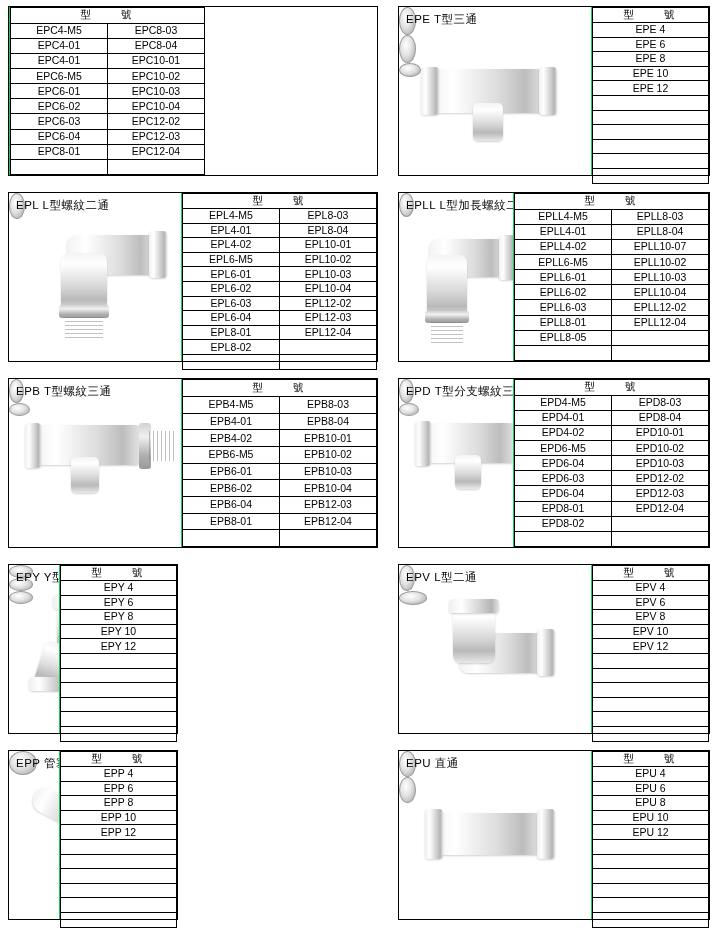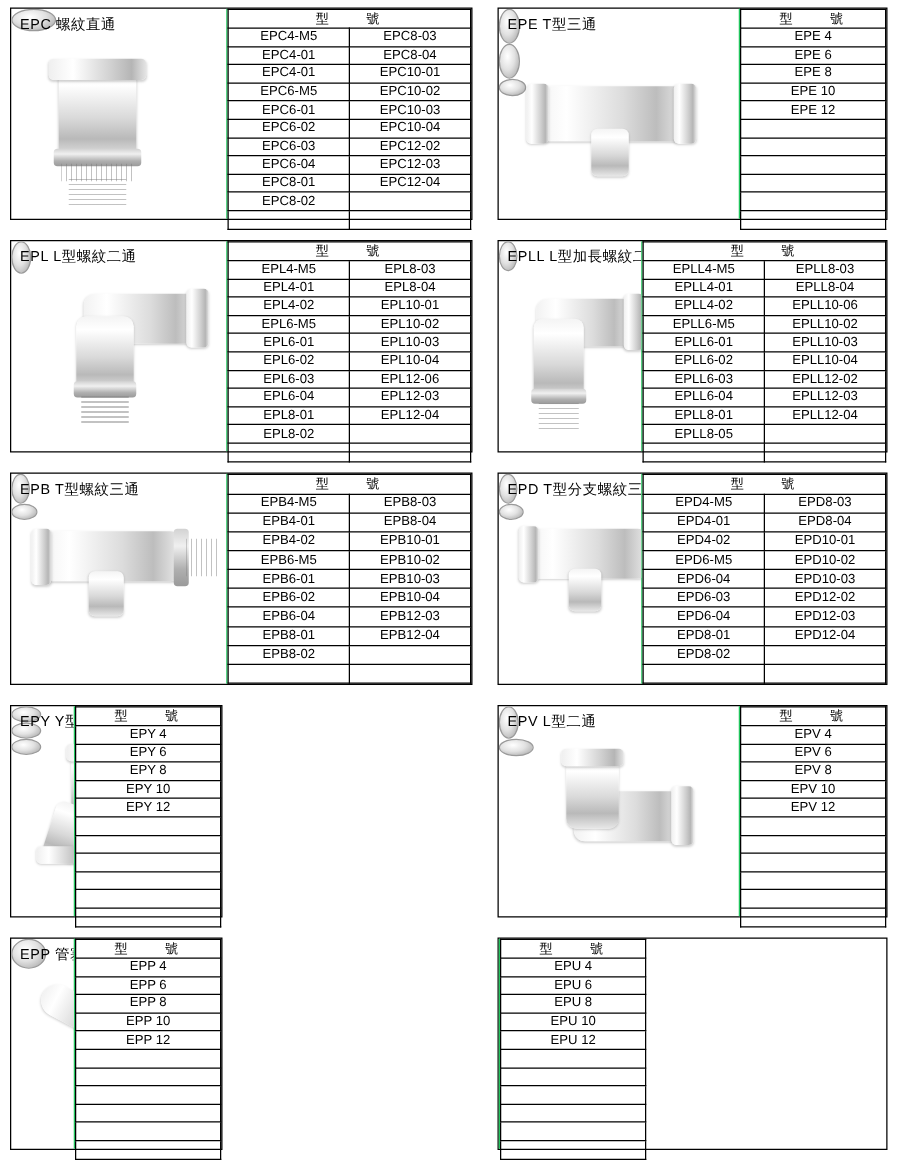--- a/index.html
+++ b/index.html
@@ -35,31 +35,20 @@
   .dark{background:linear-gradient(to bottom,#d2d2d2,#f0f0f0 30%,#b0b0b0 70%,#9a9a9a);}
 </style>
 </head>
 <body>
 
 <div class="page">
   <div class="grid">
 
     <div class="cell">
       <div class="panel wide">
-        <div class="imgbox">
-          <div class="title">EPC  螺紋直通</div>
-          <div class="art">
-            <div class="body grad-v rounded shadow" style="left:38px;top:48px;width:62px;height:72px;border-radius:10px;"></div>
-            <div class="nut ring-h shadow" style="left:30px;top:40px;width:78px;height:17px;border-radius:4px;"></div>
-            <div class="hole" style="left:52px;top:36px;width:34px;height:16px;"></div>
-            <div class="nut dark" style="left:34px;top:112px;width:70px;height:14px;border-radius:3px;"></div>
-            <div class="nut metal grooves" style="left:40px;top:124px;width:58px;height:14px;"></div>
-            <div class="thread metal grooves-v" style="left:46px;top:136px;width:46px;height:22px;"></div>
-          </div>
-        </div>
         <div class="tablebox two">
           <table class="models">
             <tbody>
                 <tr class="hdrrow">
                   <th colspan="2">型　　號</th>
                 </tr>
             <tr>
                   <td>EPC4-M5</td>
                   <td>EPC8-03</td>
                 </tr>
@@ -87,24 +76,20 @@
                   <td>EPC6-03</td>
                   <td>EPC12-02</td>
                 </tr>
             <tr>
                   <td>EPC6-04</td>
                   <td>EPC12-03</td>
                 </tr>
             <tr>
                   <td>EPC8-01</td>
                   <td>EPC12-04</td>
-                </tr>
-            <tr>
-                  <td>EPC8-02</td>
-                  <td></td>
                 </tr>
             <tr>
                   <td></td>
                   <td></td>
                 </tr>
           </tbody>
             </table>
         </div>
       </div>
     </div>
@@ -206,21 +191,21 @@
             <tr>
                   <td>EPL6-01</td>
                   <td>EPL10-03</td>
                 </tr>
             <tr>
                   <td>EPL6-02</td>
                   <td>EPL10-04</td>
                 </tr>
             <tr>
                   <td>EPL6-03</td>
-                  <td>EPL12-06</td>
+                  <td>EPL12-02</td>
                 </tr>
             <tr>
                   <td>EPL6-04</td>
                   <td>EPL12-03</td>
                 </tr>
             <tr>
                   <td>EPL8-01</td>
                   <td>EPL12-04</td>
                 </tr>
             <tr>
@@ -259,41 +244,37 @@
             <tr>
                   <td>EPLL4-M5</td>
                   <td>EPLL8-03</td>
                 </tr>
             <tr>
                   <td>EPLL4-01</td>
                   <td>EPLL8-04</td>
                 </tr>
             <tr>
                   <td>EPLL4-02</td>
-                  <td>EPLL10-06</td>
+                  <td>EPLL10-07</td>
                 </tr>
             <tr>
                   <td>EPLL6-M5</td>
                   <td>EPLL10-02</td>
                 </tr>
             <tr>
                   <td>EPLL6-01</td>
                   <td>EPLL10-03</td>
                 </tr>
             <tr>
                   <td>EPLL6-02</td>
                   <td>EPLL10-04</td>
                 </tr>
             <tr>
                   <td>EPLL6-03</td>
                   <td>EPLL12-02</td>
-                </tr>
-            <tr>
-                  <td>EPLL6-04</td>
-                  <td>EPLL12-03</td>
                 </tr>
             <tr>
                   <td>EPLL8-01</td>
                   <td>EPLL12-04</td>
                 </tr>
             <tr>
                   <td>EPLL8-05</td>
                   <td></td>
                 </tr>
             <tr>
@@ -352,24 +333,20 @@
                 </tr>
             <tr>
                   <td>EPB6-04</td>
                   <td>EPB12-03</td>
                 </tr>
             <tr>
                   <td>EPB8-01</td>
                   <td>EPB12-04</td>
                 </tr>
             <tr>
-                  <td>EPB8-02</td>
-                  <td></td>
-                </tr>
-            <tr>
                   <td></td>
                   <td></td>
                 </tr>
           </tbody>
             </table>
         </div>
       </div>
     </div>
 
     <div class="cell">
@@ -606,20 +583,30 @@
                   <td></td>
                 </tr>
           </tbody>
             </table>
         </div>
       </div>
     </div>
 
     <div class="cell">
       <div class="panel narrow">
+        <div class="imgbox">
+          <div class="title">EPU  直通</div>
+          <div class="art">
+            <div class="body grad-h rounded shadow" style="left:34px;top:62px;width:112px;height:42px;border-radius:10px;"></div>
+            <div class="nut ring-h shadow" style="left:26px;top:58px;width:18px;height:50px;border-radius:4px;"></div>
+            <div class="nut ring-h shadow" style="left:138px;top:58px;width:18px;height:50px;border-radius:4px;"></div>
+            <div class="hole" style="left:22px;top:72px;width:15px;height:24px;"></div>
+            <div class="hole" style="left:145px;top:72px;width:15px;height:24px;"></div>
+          </div>
+        </div>
         <div class="tablebox one">
           <table class="models">
             <tbody>
                 <tr class="hdrrow">
                   <th>型　　號</th>
                 </tr>
             <tr>
                   <td>EPU 4</td>
                 </tr>
             <tr>

